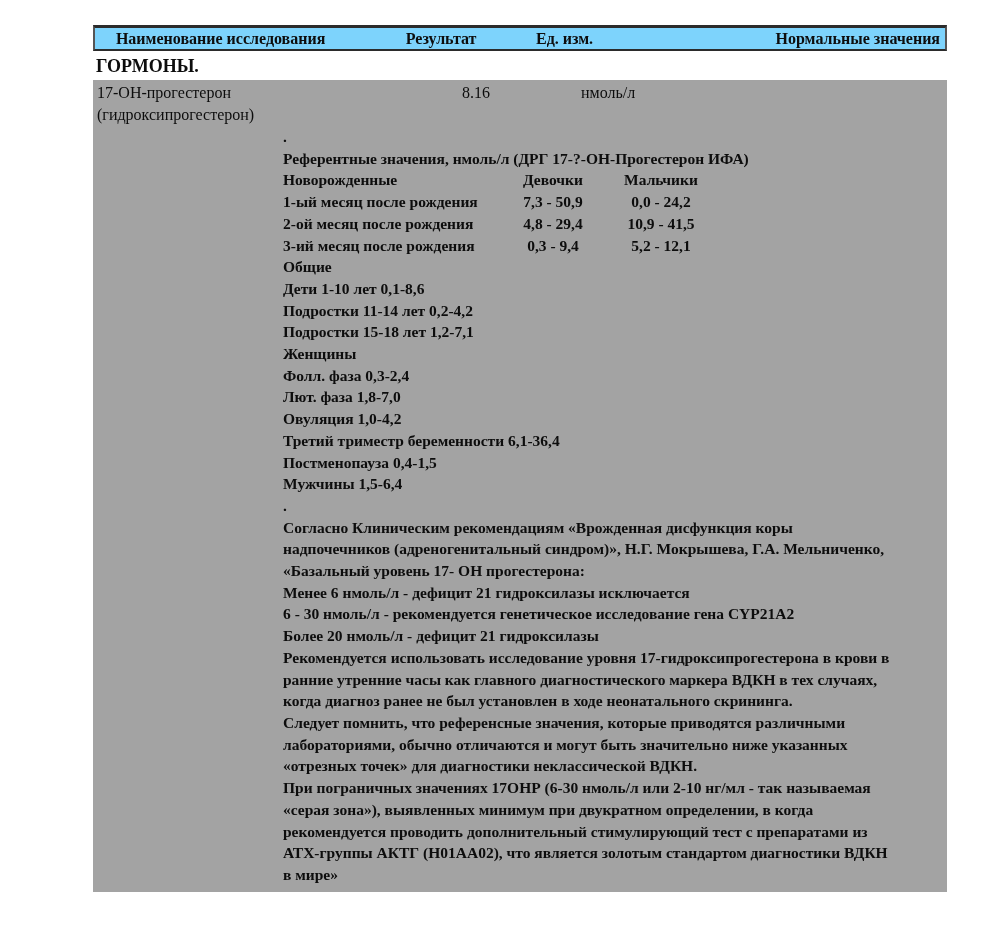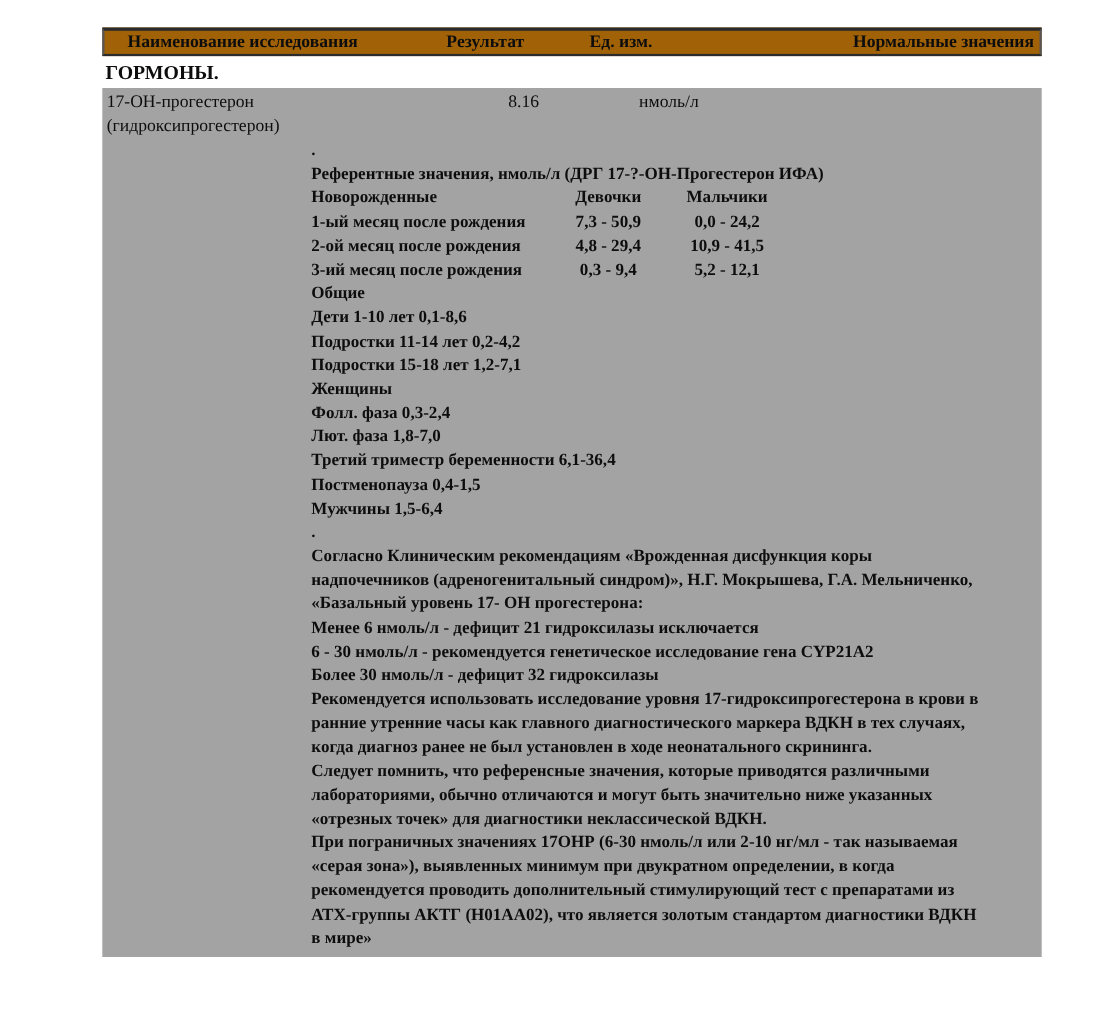--- a/index.html
+++ b/index.html
@@ -7,21 +7,21 @@
     width:1000px;height:929px;position:relative;
     font-family:"Liberation Serif","DejaVu Serif",serif;
     color:#0d0d0d;
     -webkit-font-smoothing:antialiased;
   }
   .page{position:absolute;left:93px;top:25px;width:854px;}
 
   
   .table-header{
     display:flex;align-items:center;
-    background:#a16207;
+    background:#7dd3fc;
     border-top:3px solid #2b2b2b;
     border-bottom:2px solid #2b2b2b;
     border-left:2px solid #555;
     border-right:2px solid #555;
     height:21px;
     box-sizing:content-box;
     font-weight:bold;font-size:16px;
   }
   .th{white-space:nowrap;overflow:visible;}
   .c1{width:278px;text-align:center;}
@@ -127,20 +127,21 @@
           <div class="line">Подростки 11-14 лет 0,2-4,2</div>
 
           <div class="line">Подростки 15-18 лет 1,2-7,1</div>
 
           <div class="line">Женщины</div>
 
           <div class="line">Фолл. фаза 0,3-2,4</div>
 
           <div class="line">Лют. фаза 1,8-7,0</div>
 
+          <div class="line">Овуляция 1,0-4,2</div>
 
           <div class="line">Третий триместр беременности 6,1-36,4</div>
 
           <div class="line">Постменопауза 0,4-1,5</div>
 
           <div class="line">Мужчины 1,5-6,4</div>
         </div>
 
       <div class="line">.</div>
 
@@ -150,21 +151,21 @@
 
           <div class="line">надпочечников (адреногенитальный синдром)», Н.Г. Мокрышева, Г.А. Мельниченко,</div>
 
 
           <div class="line">«Базальный уровень 17- ОН прогестерона:</div>
 
           <div class="line">Менее 6 нмоль/л - дефицит 21 гидроксилазы исключается</div>
 
           <div class="line">6 - 30 нмоль/л - рекомендуется генетическое исследование гена CYP21A2</div>
 
-          <div class="line">Более 30 нмоль/л - дефицит 32 гидроксилазы</div>
+          <div class="line">Более 20 нмоль/л - дефицит 21 гидроксилазы</div>
 
           <div class="line">Рекомендуется использовать исследование уровня 17-гидроксипрогестерона в крови в</div>
 
           <div class="line">ранние утренние часы как главного диагностического маркера ВДКН в тех случаях,</div>
 
           <div class="line">когда диагноз ранее не был установлен в ходе неонатального скрининга.</div>
 
           <div class="line">Следует помнить, что референсные значения, которые приводятся различными</div>
 
           <div class="line">лабораториями, обычно отличаются и могут быть значительно ниже указанных</div>

